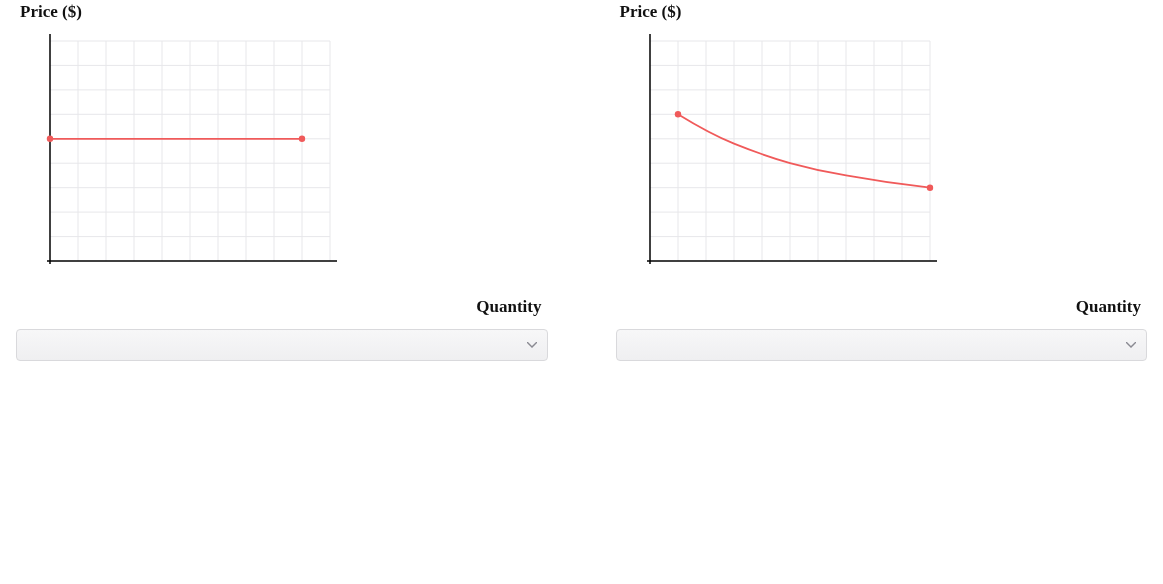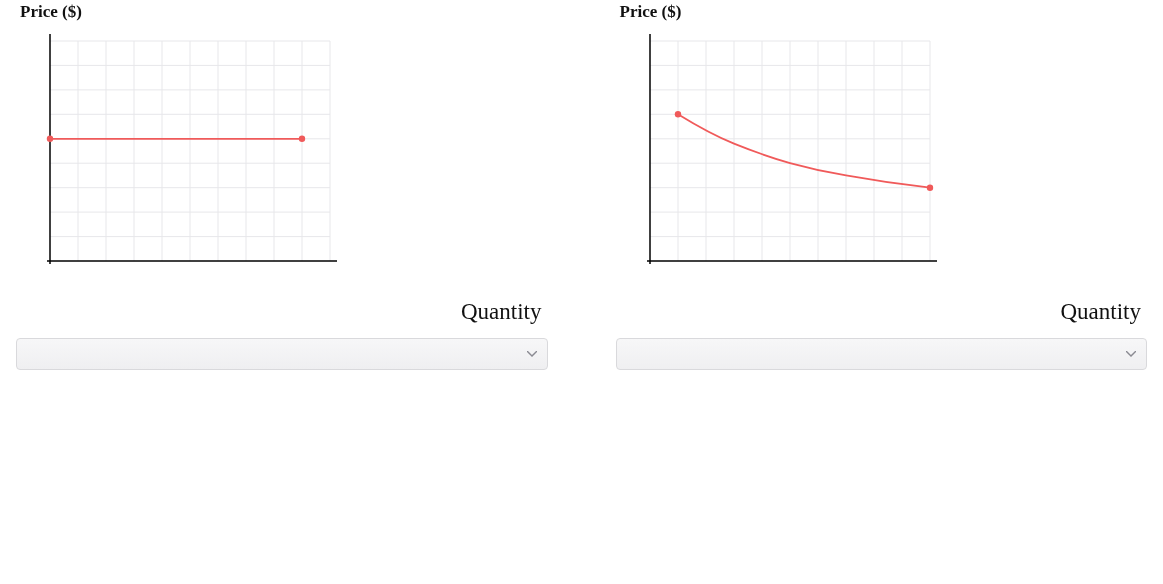--- a/index.html
+++ b/index.html
@@ -35,22 +35,22 @@
   .y-title {
     font-weight: 700;
     font-size: 17px;
     margin: 0 0 6px 4px;
   }
   .chart-wrap {
     position: relative;
     margin-left: 24px;
   }
   .x-title {
-    font-weight: 400;
-    font-size: 23px;
+    font-weight: 700;
+    font-size: 17px;
     text-align: right;
     margin: 6px 6px 10px 0;
   }
   .dropdown {
     position: relative;
     height: 32px;
     border: 1px solid #d9d9dc;
     border-radius: 4px;
     background: linear-gradient(#f7f7f8, #efeff1);
     box-sizing: border-box;

